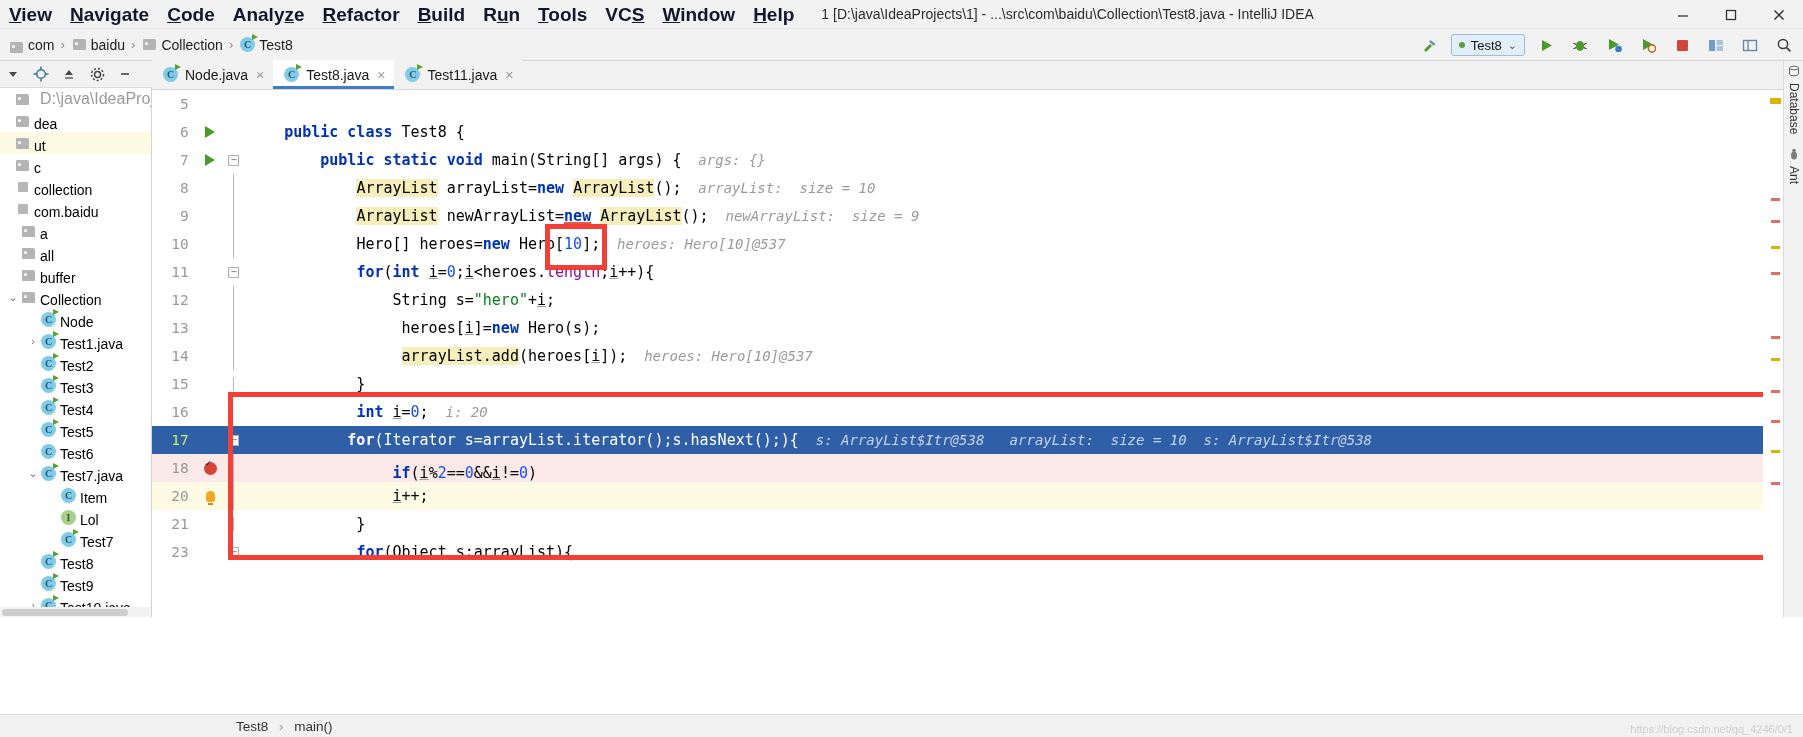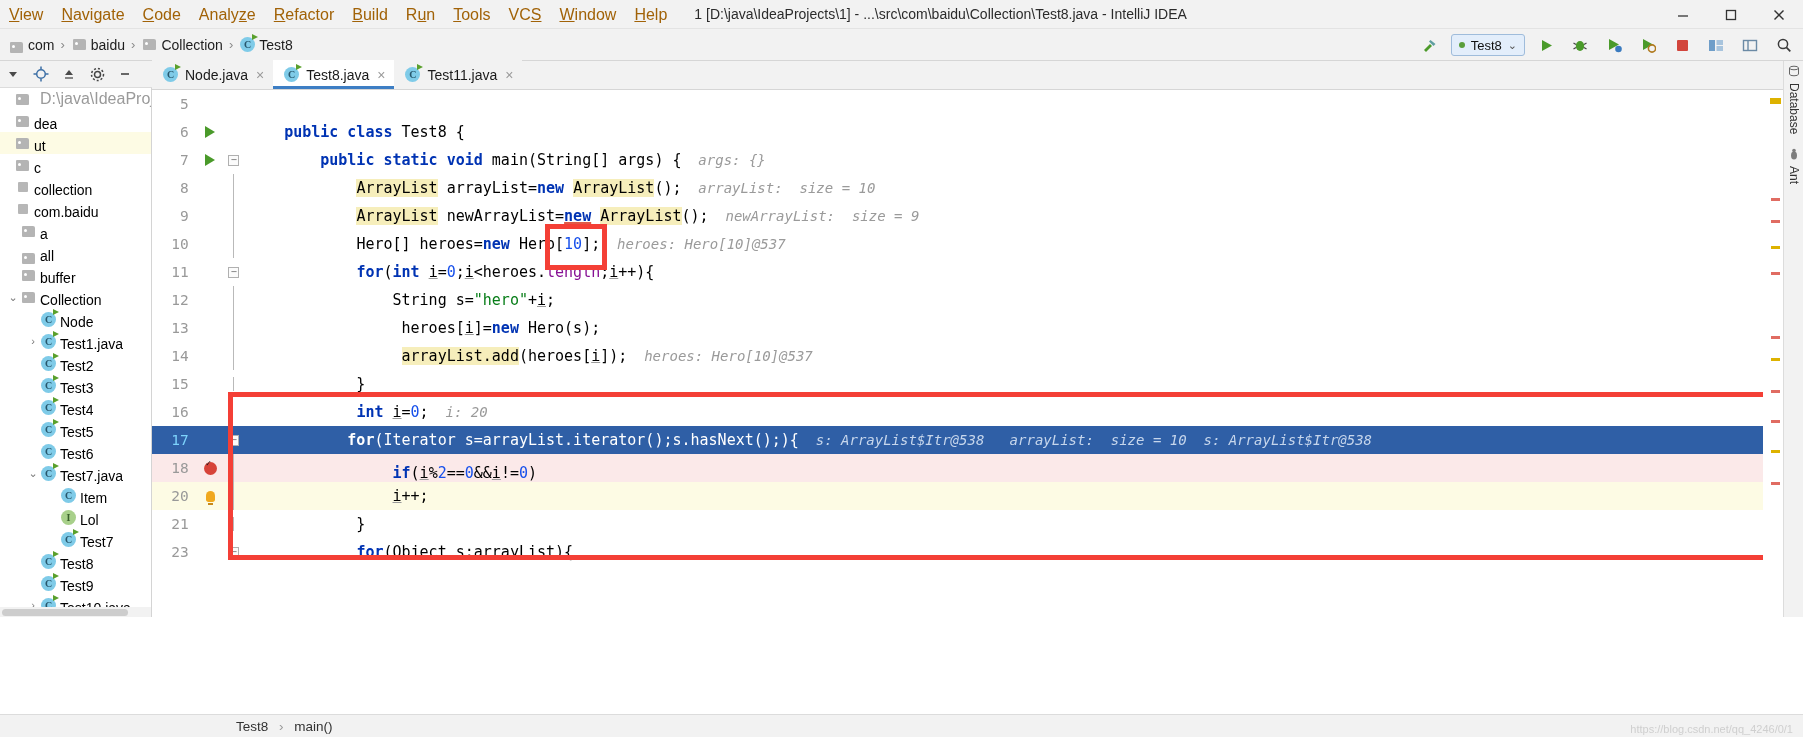--- a/index.html
+++ b/index.html
@@ -14,22 +14,22 @@
   #app { position: relative; width: 1803px; height: 737px; }
 
   
   .menubar {
     position: absolute; top: 0; left: 0; width: 1803px; height: 29px;
     background: #f2f2f2;
     display: flex; align-items: center;
     border-bottom: 1px solid #e3e3e3;
   }
   .menu-item {
-    padding: 0 9px; font-size: 16px; color: #a16207; line-height: 29px;
-    white-space: nowrap; cursor: default;
+    padding: 0 9px; font-size: 19px; color: #0f172a; line-height: 29px;
+    white-space: nowrap; cursor: default; font-weight: bold;
   }
   .menu-item .mn { text-decoration: underline; }
   .win-title {
     margin-left: 18px; font-size: 14px; color: #2b2b2b; white-space: nowrap;
   }
   .wincontrols { position: absolute; right: 0; top: 0; height: 29px; display: flex; }
   .wc { width: 48px; height: 29px; display: flex; align-items: center; justify-content: center; }
   .wc svg { display: block; }
 
   
@@ -152,21 +152,21 @@
   .num { color: #1750eb; }
   .fld { color: #871094; }
   .hint { color: #9a9a9a; font-style: italic; font-size: 14px; }
   .uvar { text-decoration: underline; text-decoration-color: #9a9a9a; }
   .yhl { background: #f6eebb; }
   .wsq { text-decoration: underline; text-decoration-color: #e05a49; text-decoration-style: solid; text-decoration-thickness: 2px; }
 
   .ln-sel { background: #2f5fa6 !important; }
   .ln-sel .codetext, .ln-sel .kw, .ln-sel .pl, .ln-sel .num, .ln-sel .fld { color: #ffffff !important; }
   .ln-sel .hint { color: #c6d6ec !important; }
-  .ln-sel .lineno { color: #7dd3fc; }
+  .ln-sel .lineno { color: #bef264; }
   .ln-pink { background: #fbe9e9; align-items: flex-end; }
   .ln-yellow { background: #fdfbe4; }
 
   
   .annot { position: absolute; border: 5px solid #f43f36; pointer-events: none; }
 
   
   .marker-rail {
     position: absolute; top: 90px; right: 20px; width: 20px; height: 527px; background: #fff;
   }
@@ -405,21 +405,21 @@
           </span>
           <span class="node-label">com.baidu</span>
         </div>
         <div class="tree-row" style="padding-left: 6px;">
           <span class="twisty"></span>
           <span class="node-ico">
             <span class="folder"></span>
           </span>
           <span class="node-label">a</span>
         </div>
-        <div class="tree-row" style="padding-left: 6px; align-items: flex-end;">
+        <div class="tree-row" style="padding-left: 6px;">
           <span class="twisty"></span>
           <span class="node-ico">
             <span class="folder"></span>
           </span>
           <span class="node-label">all</span>
         </div>
         <div class="tree-row" style="padding-left: 6px;">
           <span class="twisty"></span>
           <span class="node-ico">
             <span class="folder"></span>

